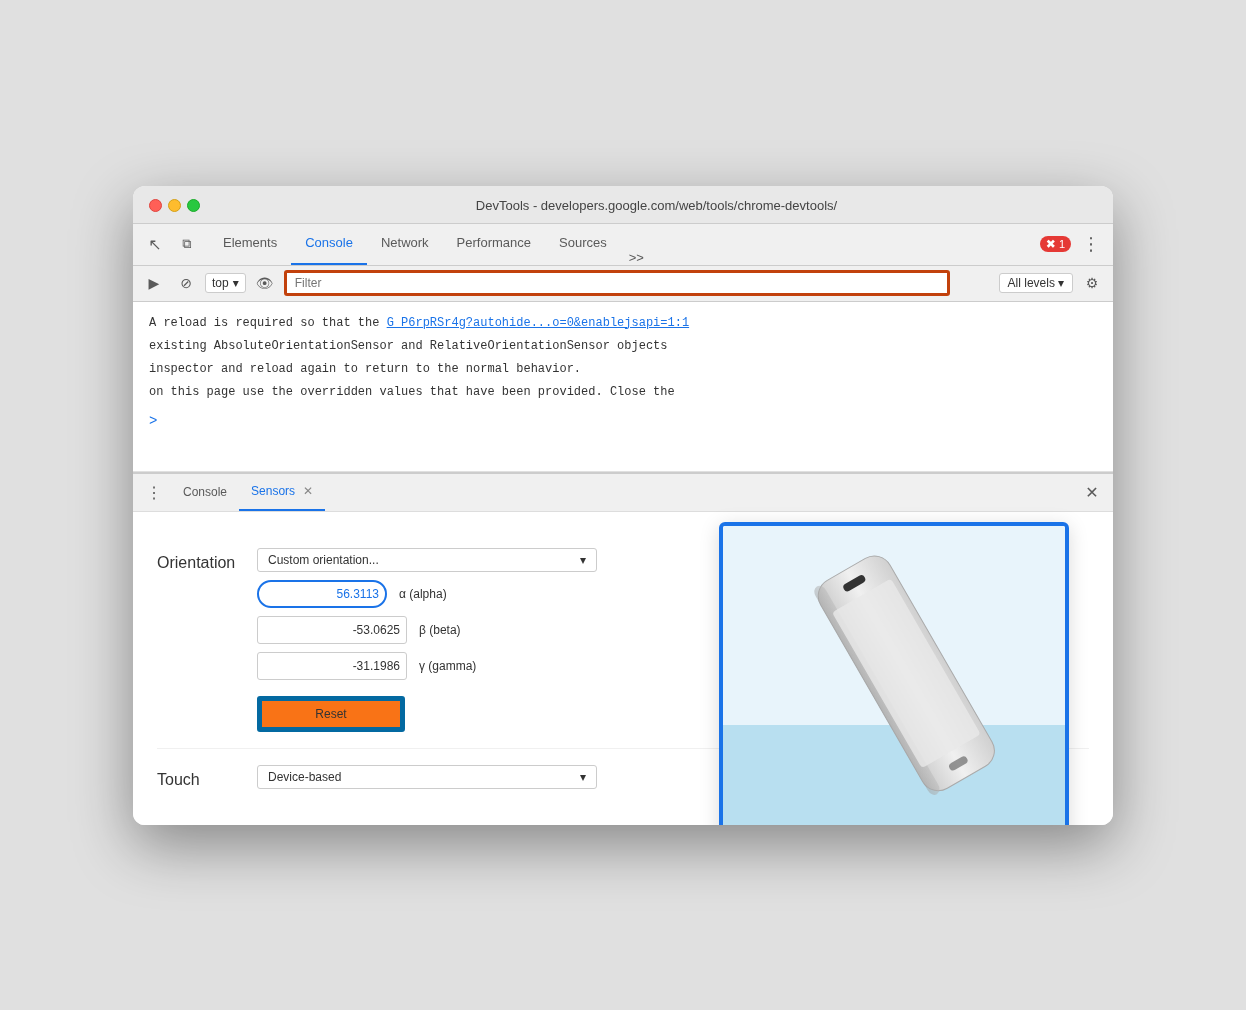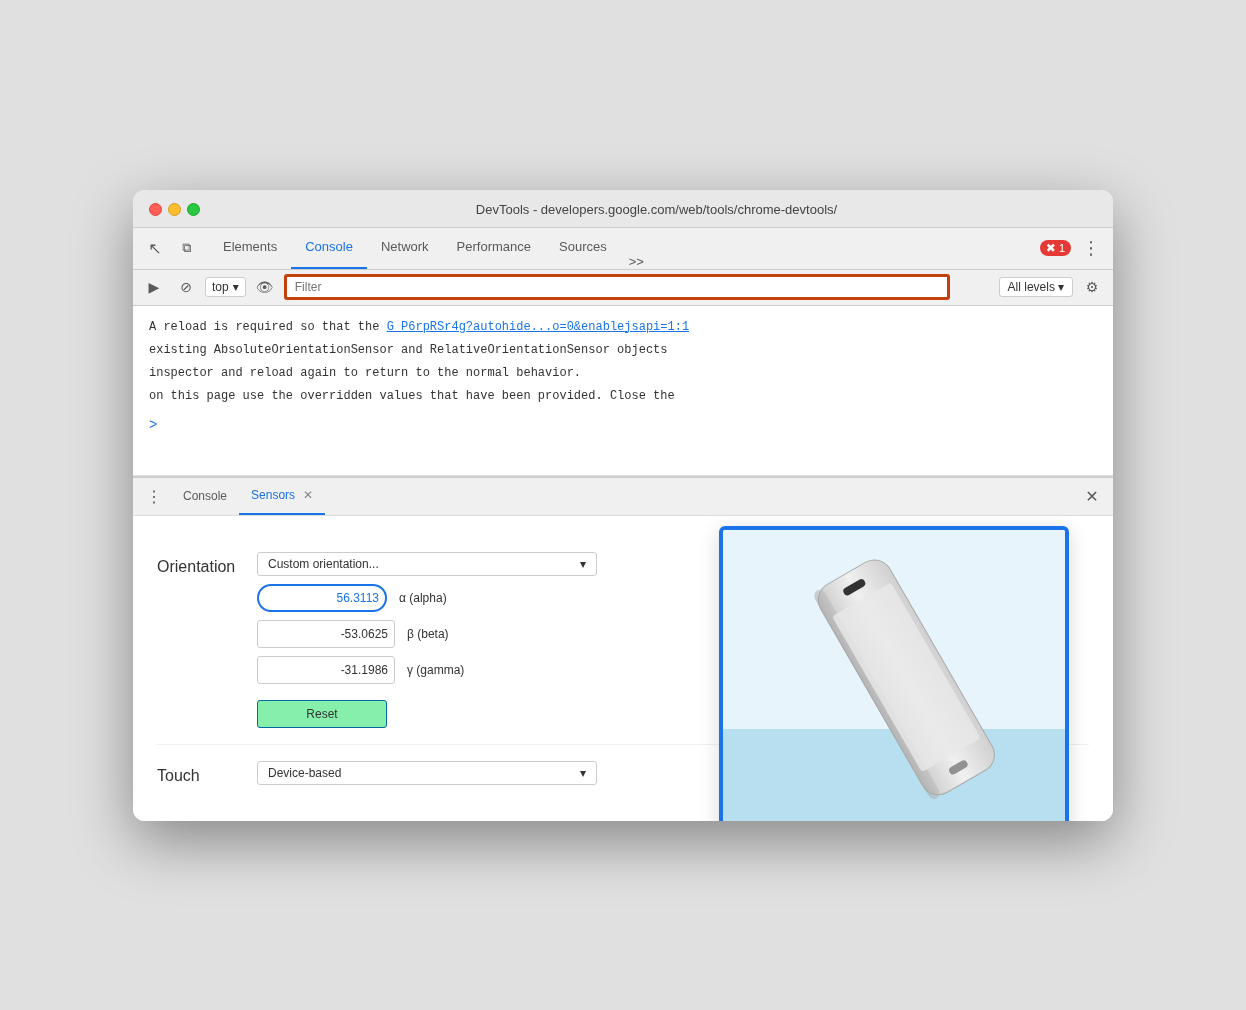--- a/index.html
+++ b/index.html
@@ -330,45 +330,45 @@
       border: 2px solid #1a73e8;
       border-radius: 14px;
       padding: 0 6px;
       font-size: 12px;
       text-align: right;
       outline: none;
       color: #1a73e8;
       background: white;
     }
     .value-input-plain {
-      width: 138px;
+      width: 150px;
       height: 28px;
       border: 1px solid #ccc;
       border-radius: 3px;
       padding: 0 6px;
       font-size: 12px;
       text-align: right;
       outline: none;
       color: #333;
       background: white;
     }
     .value-label {
       font-size: 12px;
       color: #333;
     }
     .reset-btn {
-      background: #86efac;
-      border: 1px solid #0369a1;
+      background: #f97316;
+      border: 5px solid #0369a1;
       border-radius: 3px;
       padding: 6px 20px;
       font-size: 12px;
       cursor: pointer;
       color: #333;
       margin-top: 8px;
-      width: 130px;
+      width: 148px;
       text-align: center;
     }
     
     .orientation-overlay {
       position: absolute;
       right: 20px;
       top: -10px;
       width: 350px;
       height: 340px;
       border: 4px solid #1a73e8;

